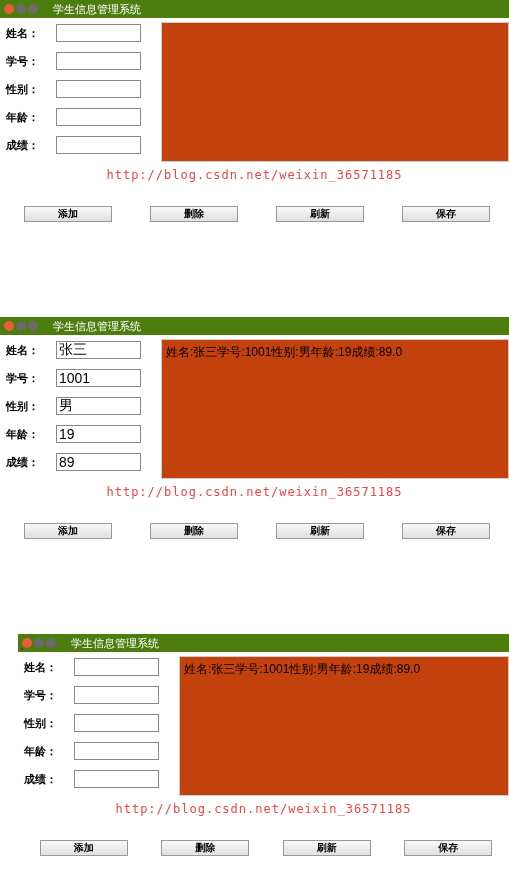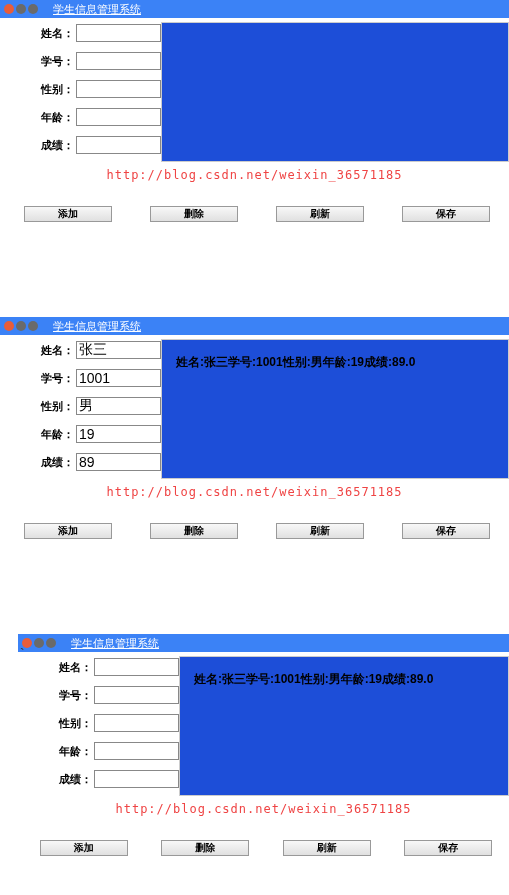--- a/index.html
+++ b/index.html
@@ -1,56 +1,55 @@
 <!DOCTYPE html>
 <html><head>
   <meta charset="utf-8">
   <style>
     * { margin: 0; padding: 0; box-sizing: border-box; }
     body { font-family: "SimSun", Arial, sans-serif; background: #fff; width: 509px; }
     
     .window { background: #fff; position: relative; }
     
     .titlebar {
-      background: #3b82f6;
+      background: #4d7c0f;
       color: #fff;
       height: 18px;
       display: flex;
       align-items: center;
       padding: 5px 4px;
       font-size: 11px;
-      text-decoration: underline;
     }
     .window-controls { display: flex; gap: 2px; align-items: center; margin-right: 15px; }
     .circle { width: 10px; height: 10px; border-radius: 50%; display: inline-block; }
     .c-close { background: #e85d3a; }
     .c-min { background: #6a6a6a; }
     .c-max { background: #6a6a6a; }
     
     .form-area { display: flex; padding: 4px 0 0 6px; }
     .form-left { width: 155px; }
     .form-row { display: flex; align-items: center; margin-bottom: 6px; height: 22px; }
-    .form-label { width: 50px; font-size: 11px; font-weight: bold; color: #000; margin-left: 35px; }
+    .form-label { width: 50px; font-size: 11px; font-weight: bold; color: #000; }
     .form-input {
       border: 1px solid #888;
       height: 18px;
       width: 85px;
       font-size: 14px;
       padding: 0 2px;
       background: #fff;
     }
     
     .display-area {
       flex: 1;
-      background: #1d4ed8;
+      background: #c2410c;
       border: 1px solid #ccc;
       min-height: 125px;
-      padding: 14px;
+      padding: 4px;
       font-size: 12px;
-      font-weight: bold;
+      font-weight: normal;
       color: #000;
       overflow: hidden;
       white-space: nowrap;
     }
     
     .watermark {
       text-align: center;
       color: #ef4444;
       font-size: 12px;
       font-family: monospace;

